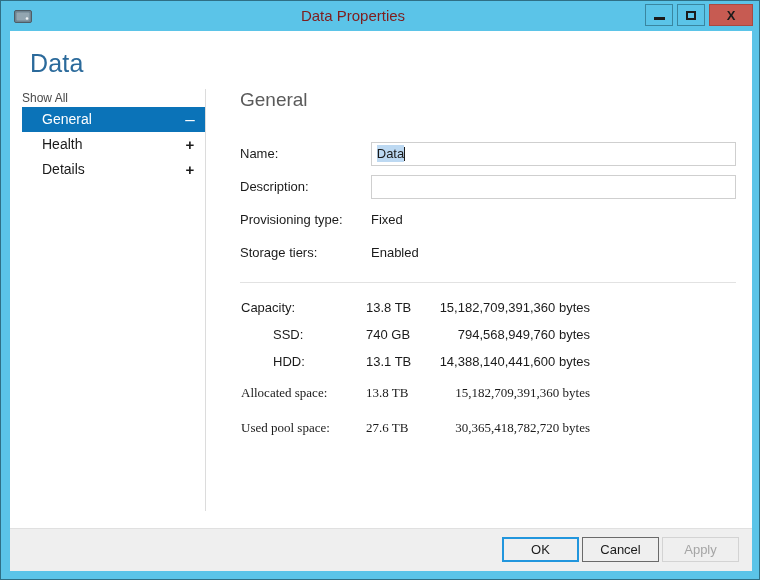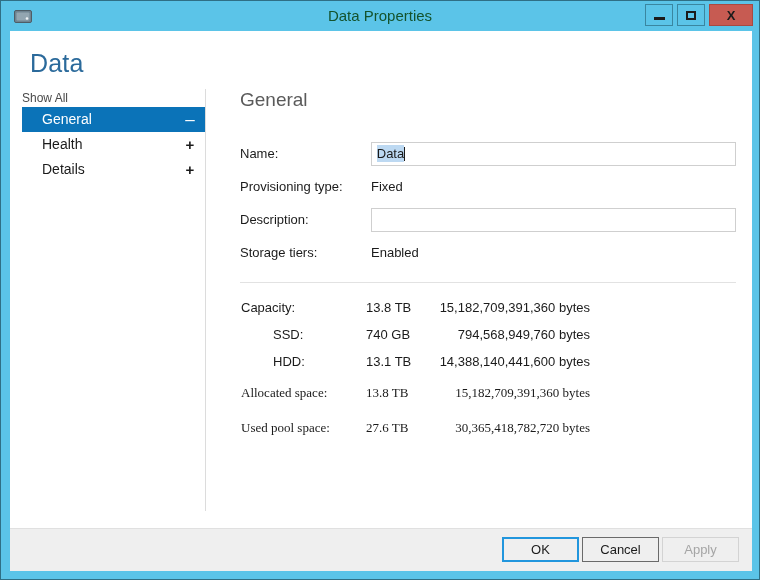--- a/index.html
+++ b/index.html
@@ -34,26 +34,26 @@
     background: #5bc4e8;
   }
   .title-icon {
     position: absolute;
     left: 13px; top: 9px;
     width: 18px; height: 13px;
   }
   .title-text {
     position: absolute;
     left: 0; top: 0;
-    width: 758px;
+    width: 704px;
     height: 30px;
     line-height: 30px;
     text-align: center;
     font-size: 15px;
-    color: #14532d;
+    color: #7f1d1d;
     font-family: "Liberation Sans", sans-serif;
   }
   .winbtns {
     position: absolute;
     right: 6px; top: 3px;
     display: flex;
     gap: 4px;
   }
   .winbtn {
     width: 28px; height: 22px;
@@ -349,29 +349,29 @@
 
       <div class="field-row">
         <div class="field-label">Name:</div>
         <div class="textbox">
           <span class="sel-text">Data</span>
             <span class="caret"></span>
         </div>
       </div>
 
       <div class="field-row">
-        <div class="field-label">Provisioning type:</div>
-        <div class="static-val">Fixed</div>
-      </div>
-
-      <div class="field-row">
         <div class="field-label">Description:</div>
         <div class="textbox">
           <span></span>
         </div>
+      </div>
+
+      <div class="field-row">
+        <div class="field-label">Provisioning type:</div>
+        <div class="static-val">Fixed</div>
       </div>
 
       <div class="field-row">
         <div class="field-label">Storage tiers:</div>
         <div class="static-val">Enabled</div>
       </div>
 
       <div class="hsep"></div>
 
       <table class="cap-table">

